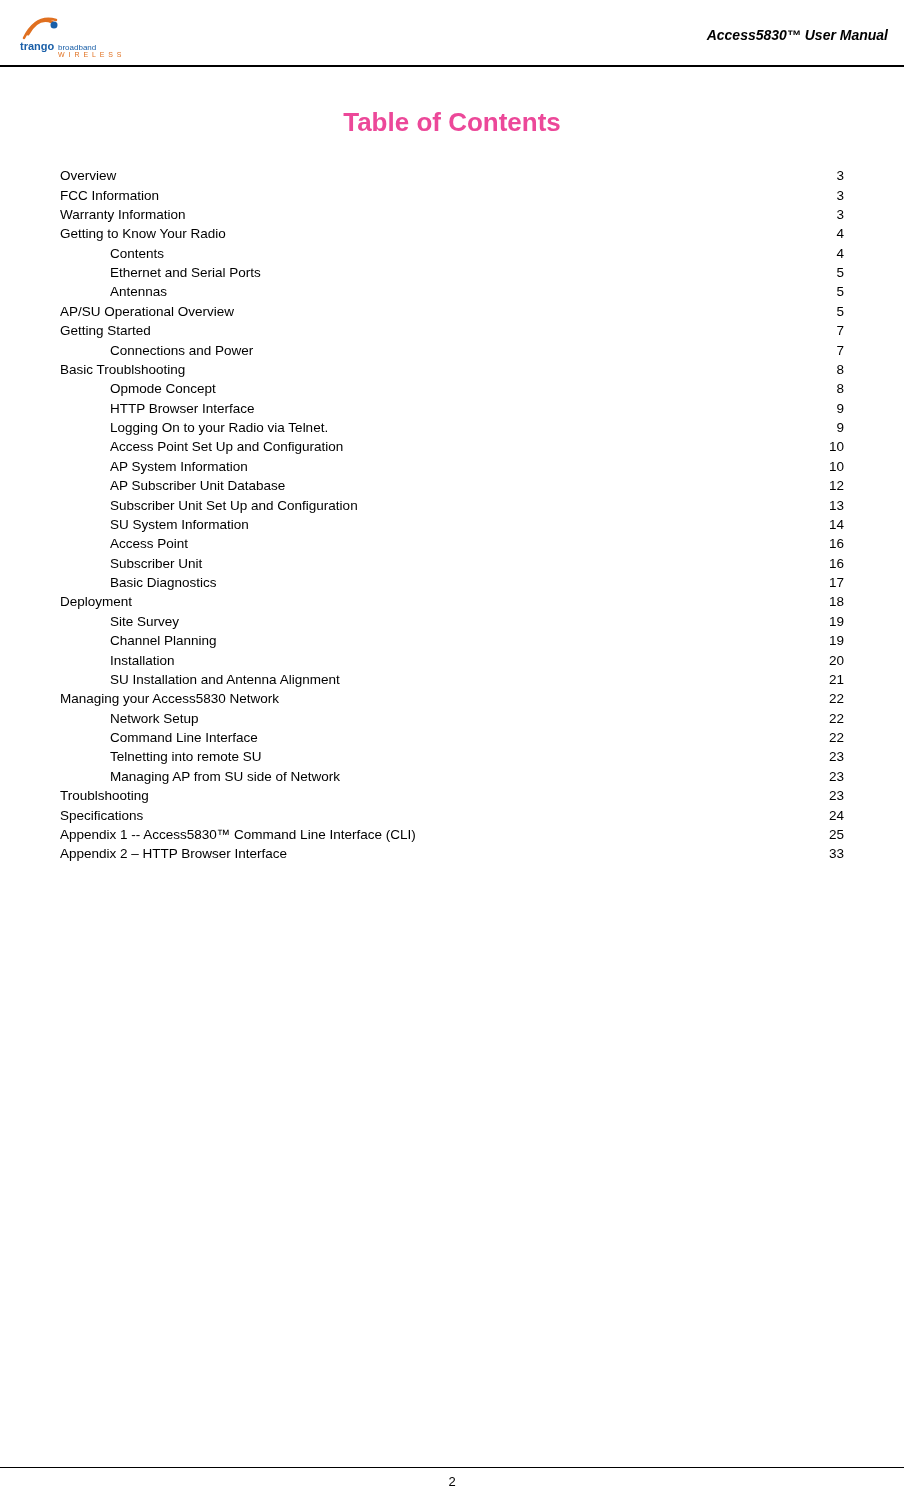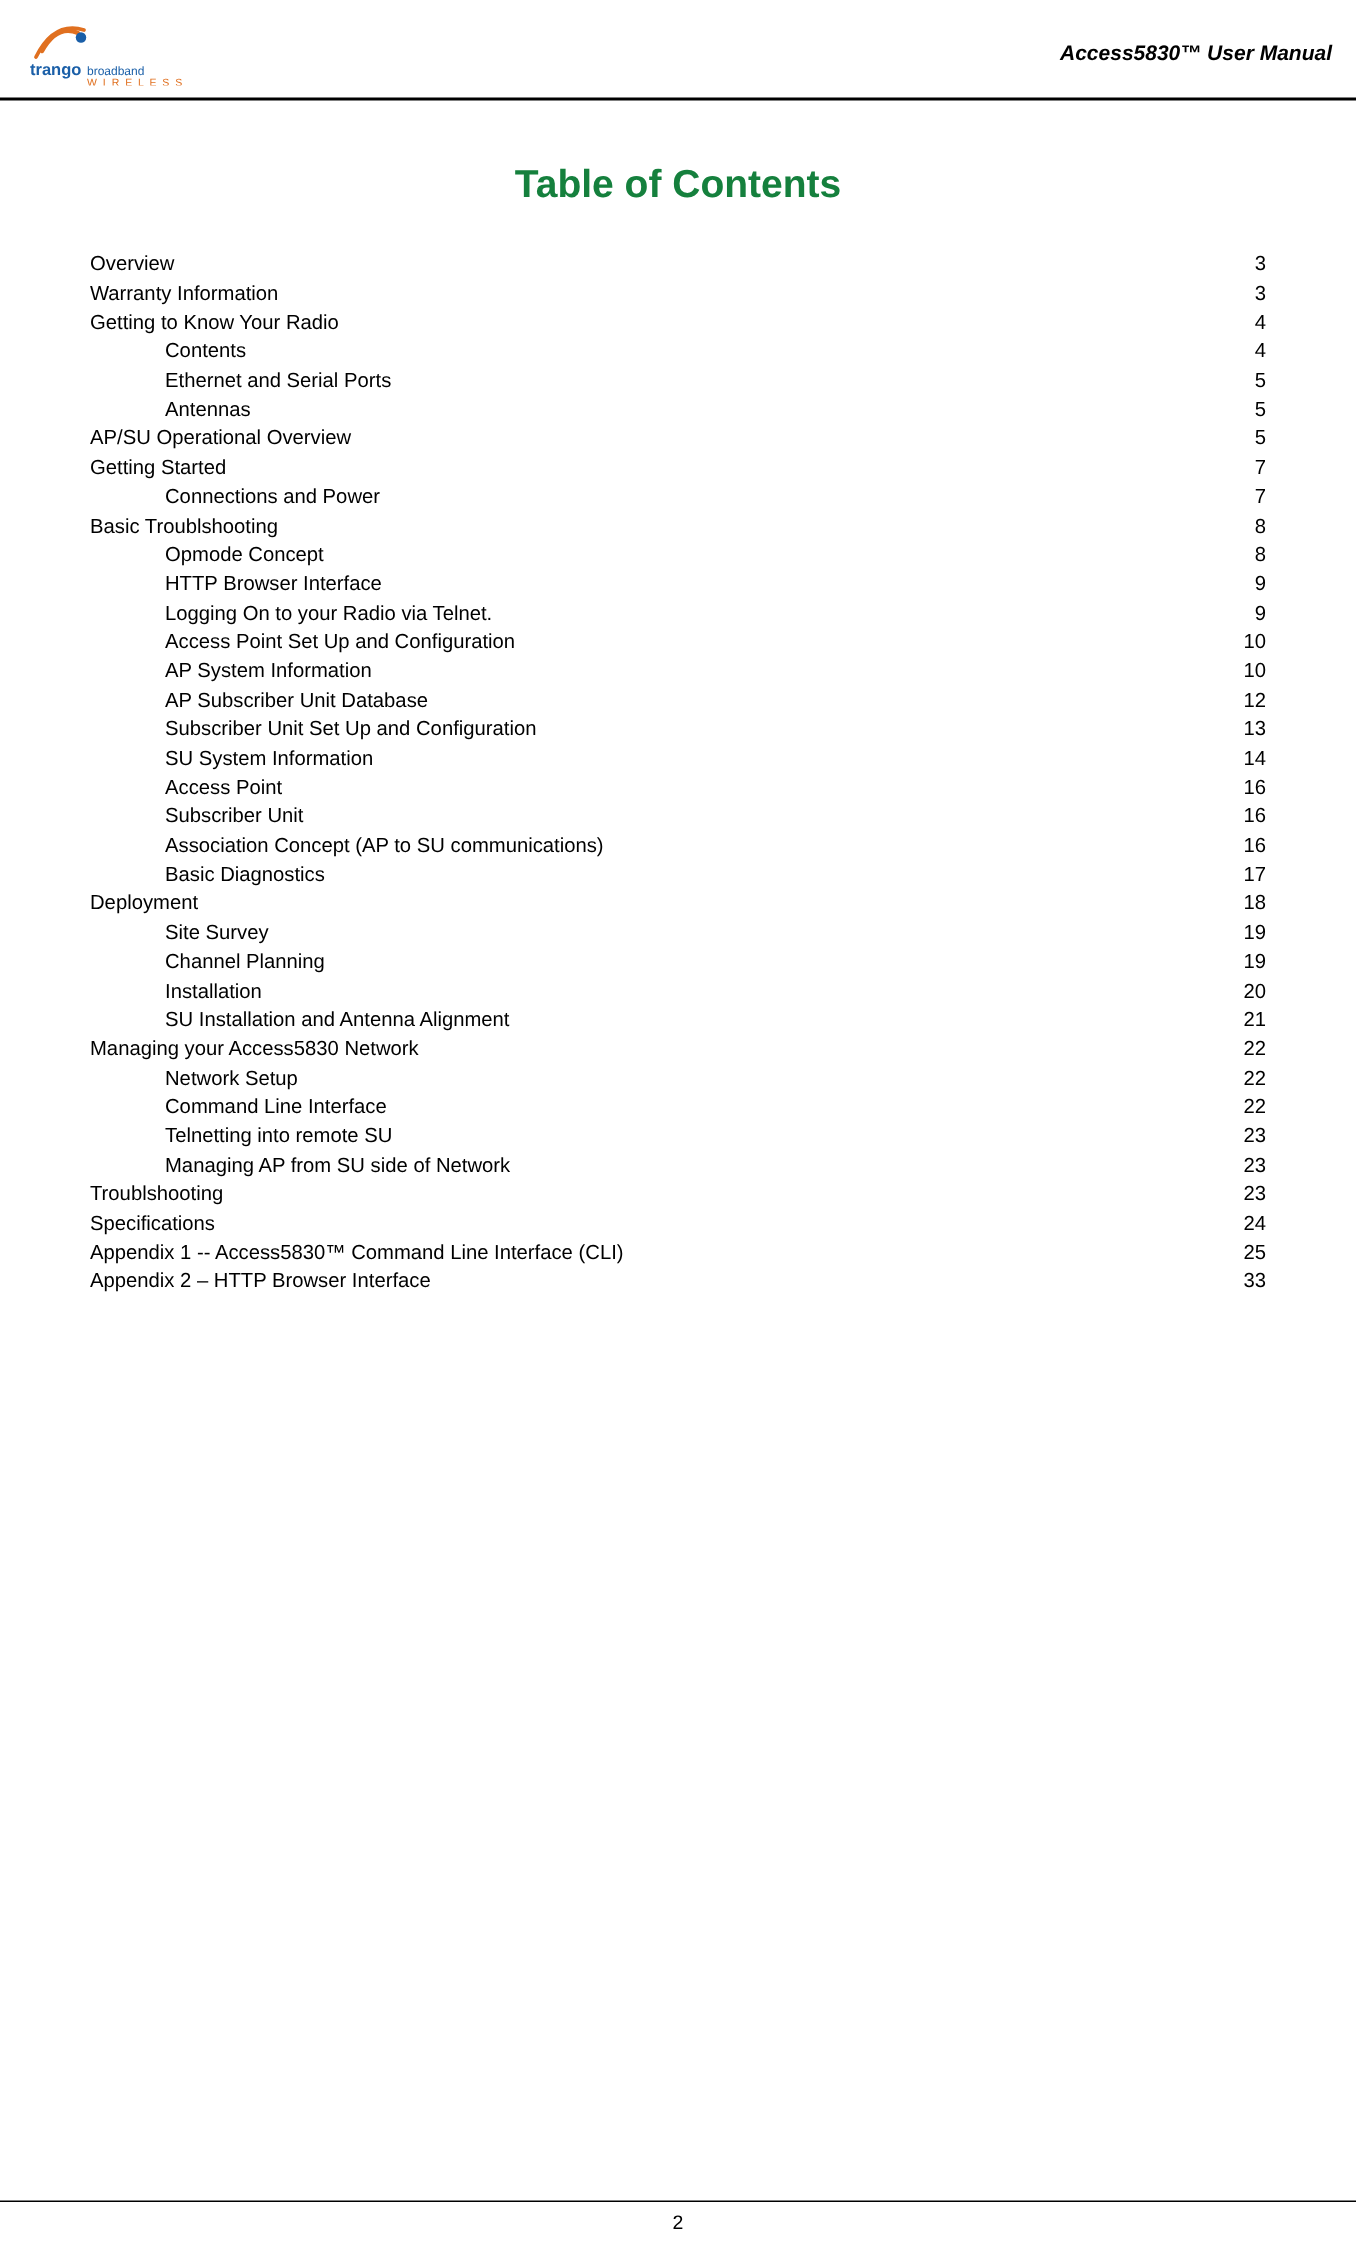--- a/index.html
+++ b/index.html
@@ -62,21 +62,21 @@
     .content {
       padding: 30px 60px 60px 60px;
     }
 
     .toc-title {
       text-align: center;
       font-size: 26px;
       font-weight: bold;
       margin-bottom: 28px;
       margin-top: 10px;
-      color: #15803d;
+      color: #ec4899;
     }
 
     .toc-table {
       width: 100%;
       border-collapse: collapse;
     }
 
     .toc-table tr td {
       padding: 2.2px 0;
       font-size: 13.5px;
@@ -143,20 +143,24 @@
 
     <h1 class="toc-title">Table of Contents</h1>
 
     <table class="toc-table">
       <tbody id="toc-body">
       <tr>
             <td class="toc-item-top">Overview</td>
             <td>3</td>
           </tr>
           <tr>
+            <td class="toc-item-top">FCC Information</td>
+            <td>3</td>
+          </tr>
+          <tr>
             <td class="toc-item-top">Warranty Information</td>
             <td>3</td>
           </tr>
           <tr>
             <td class="toc-item-top">Getting to Know Your Radio</td>
             <td>4</td>
           </tr>
           <tr>
             <td class="toc-item-sub">Contents</td>
             <td>4</td>
@@ -216,24 +220,20 @@
           <tr>
             <td class="toc-item-sub">SU System Information</td>
             <td>14</td>
           </tr>
           <tr>
             <td class="toc-item-sub">Access Point</td>
             <td>16</td>
           </tr>
           <tr>
             <td class="toc-item-sub">Subscriber Unit</td>
-            <td>16</td>
-          </tr>
-          <tr>
-            <td class="toc-item-sub">Association Concept (AP to SU communications)</td>
             <td>16</td>
           </tr>
           <tr>
             <td class="toc-item-sub">Basic Diagnostics</td>
             <td>17</td>
           </tr>
           <tr>
             <td class="toc-item-top">Deployment</td>
             <td>18</td>
           </tr>

